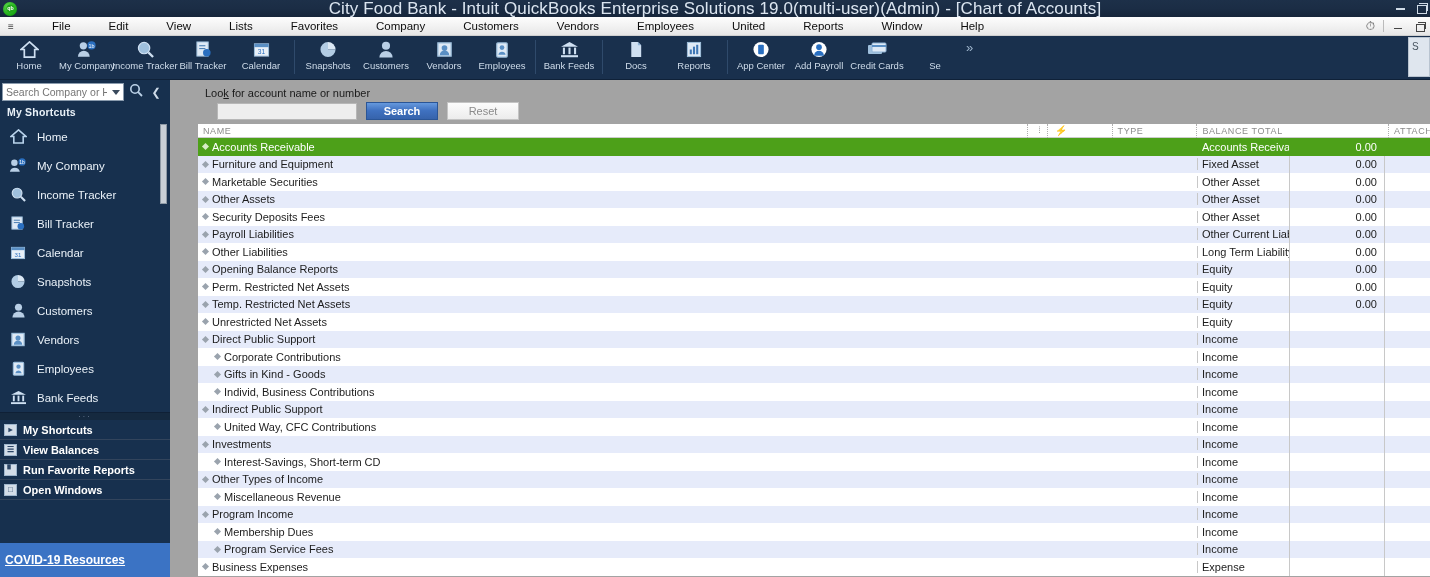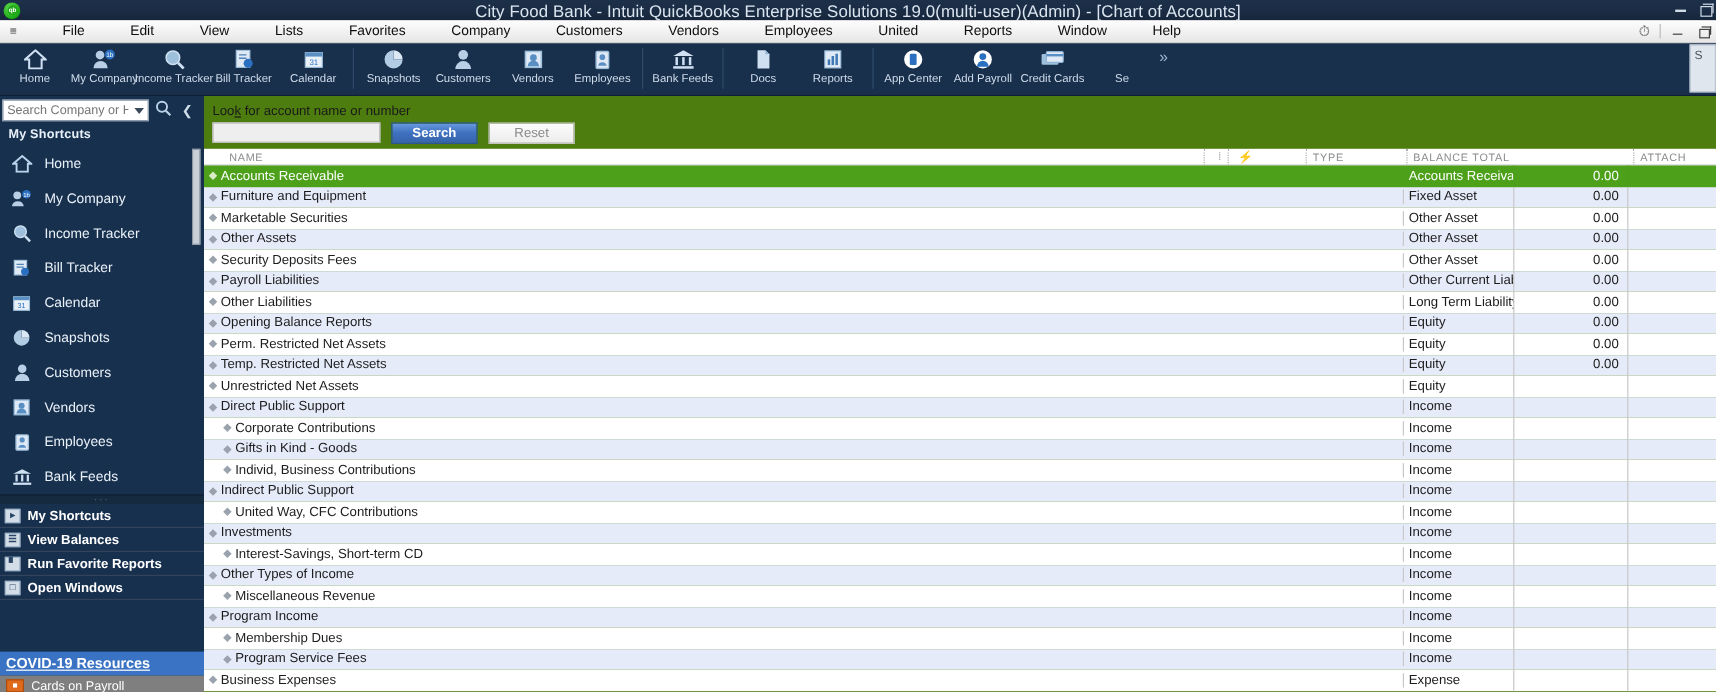--- a/index.html
+++ b/index.html
@@ -19,21 +19,21 @@
     display: flex; align-items: center;
   }
   .qb-logo {
     width: 14px; height: 14px; margin-left: 3px; border-radius: 50%;
     background: radial-gradient(circle at 35% 30%, #5ad64a, #19a814 70%, #0d7a0a);
     display: flex; align-items: center; justify-content: center;
     font-size: 8px; color: #fff; font-weight: bold; line-height: 1;
   }
   .title-text {
     position: absolute; left: 0; right: 0; text-align: center;
-    font-size: 14px; letter-spacing: .1px; white-space: nowrap;
+    font-size: 17px; letter-spacing: .1px; white-space: nowrap;
   }
   .win-btns { position: absolute; right: 3px; top: 1px; display: flex; gap: 7px; align-items: center; }
   .win-btn { width: 13px; height: 12px; position: relative; cursor: default; }
   .win-min::after {
     content: ""; position: absolute; left: 2px; bottom: 3px; width: 9px; height: 2px; background: #cfdae6;
   }
   .win-rest::before {
     content: ""; position: absolute; left: 3px; top: 4px; width: 8px; height: 7px;
     border: 1px solid #cfdae6; background: transparent;
   }
@@ -150,43 +150,44 @@
     height: 20px; display: flex; align-items: center; gap: 6px; padding-left: 4px;
     font-size: 11px; font-weight: bold; color: #ffffff;
     background: #17304e; border-bottom: 1px solid #32445c; cursor: default;
   }
   .panel-ico {
     width: 13px; height: 12px; border: 1px solid #9fb6cd; background: #d3dde8;
     display: flex; align-items: center; justify-content: center; font-size: 8px; color: #2b4566;
   }
   .sb-filler { height: 43px; background: #17304e; }
   .covid-bar {
-    height: 20px; display: flex; align-items: center; padding-left: 5px;
+    height: 34px; display: flex; align-items: center; padding-left: 5px;
     background: #3b73c4; color: #ffffff; font-size: 12px; font-weight: bold;
     text-decoration: underline; cursor: default;
   }
   .payroll-bar {
     height: 17px; display: flex; align-items: center; gap: 6px; padding-left: 5px;
     background: #7f7f7f; color: #ffffff; font-size: 10.5px; cursor: default;
   }
   .payroll-ico {
     width: 15px; height: 11px; background: #e06a1b; border: 1px solid #a84c0f;
     display: flex; align-items: center; justify-content: center;
     color: #fff; font-size: 7px; font-weight: bold;
   }
 
   
   .main {
     position: absolute; left: 170px; top: 80px; width: 1260px; height: 497px;
-    background: #4d7c0f;
+    background: #a3a3a3;
+    padding-left: 28px;
   }
   .searchpanel { height: 44px; padding: 7px 0 0 7px; }
   .sp-label { font-size: 11px; color: #1a1a1a; margin-bottom: 3px; }
   .sp-label u { text-decoration: underline; }
-  .sp-row { display: flex; align-items: flex-start; gap: 9px; }
+  .sp-row { display: flex; align-items: center; gap: 9px; margin-left: 12px; }
   .sp-input {
     width: 140px; height: 17px; background: #eeeeee;
     border: 1px solid #b7b7b7; outline: none; font-size: 11px; padding-left: 3px;
     font-family: "Liberation Sans", sans-serif; color: #222;
   }
   .btn-search {
     width: 72px; height: 18px;
     background: linear-gradient(to bottom, #6699dd, #3f71c0 48%, #3663ab);
     border: 1px solid #2a5596; color: #ffffff;
     font-size: 11px; font-weight: bold; cursor: default;
@@ -205,21 +206,21 @@
   .tbl-head {
     height: 14px; display: flex; align-items: center;
     background: #ffffff; border-bottom: 1px solid #cccccc;
     color: #8b8b8b; font-size: 9px; letter-spacing: .6px;
   }
   .th {
     display: flex; align-items: center; height: 14px; padding-left: 5px;
     position: relative; white-space: nowrap; cursor: default;
   }
   .th-divider { border-left: 1px dotted #aeaeae; }
-  .th-name    { width: 830px; margin-left: 16px; }
+  .th-name    { width: 830px; }
   .th-sortgrip{ width: 20px; justify-content: center; color: #9a9a9a; letter-spacing: 0; }
   .th-bolt    { width: 25px; justify-content: center; color: #7a7a7a; font-size: 10px; letter-spacing: 0; }
   .th-type    { width: 85px; margin-left: 40px; }
   .th-balance { width: 192px; }
   .th-attach  { width: 70px; }
 
   .row {
     height: 17.5px; display: flex; align-items: center;
     background: #ffffff;
   }

